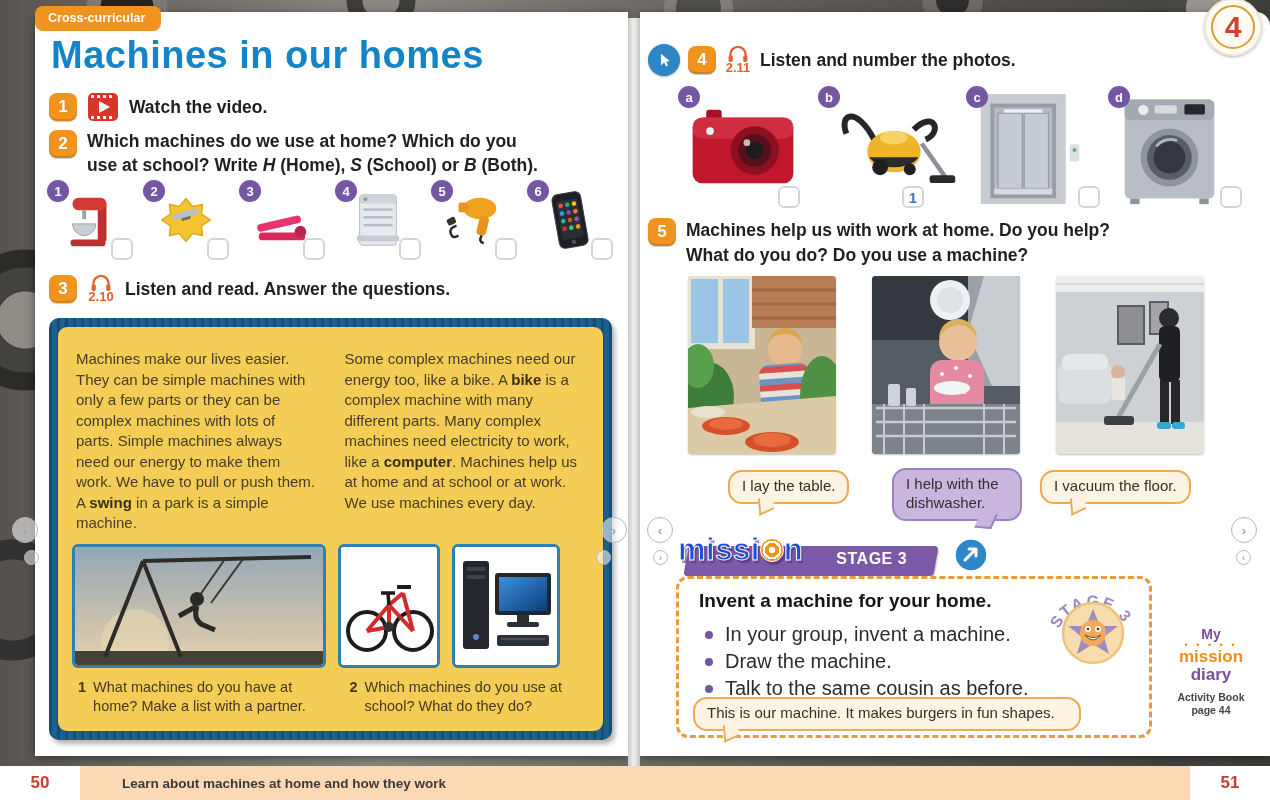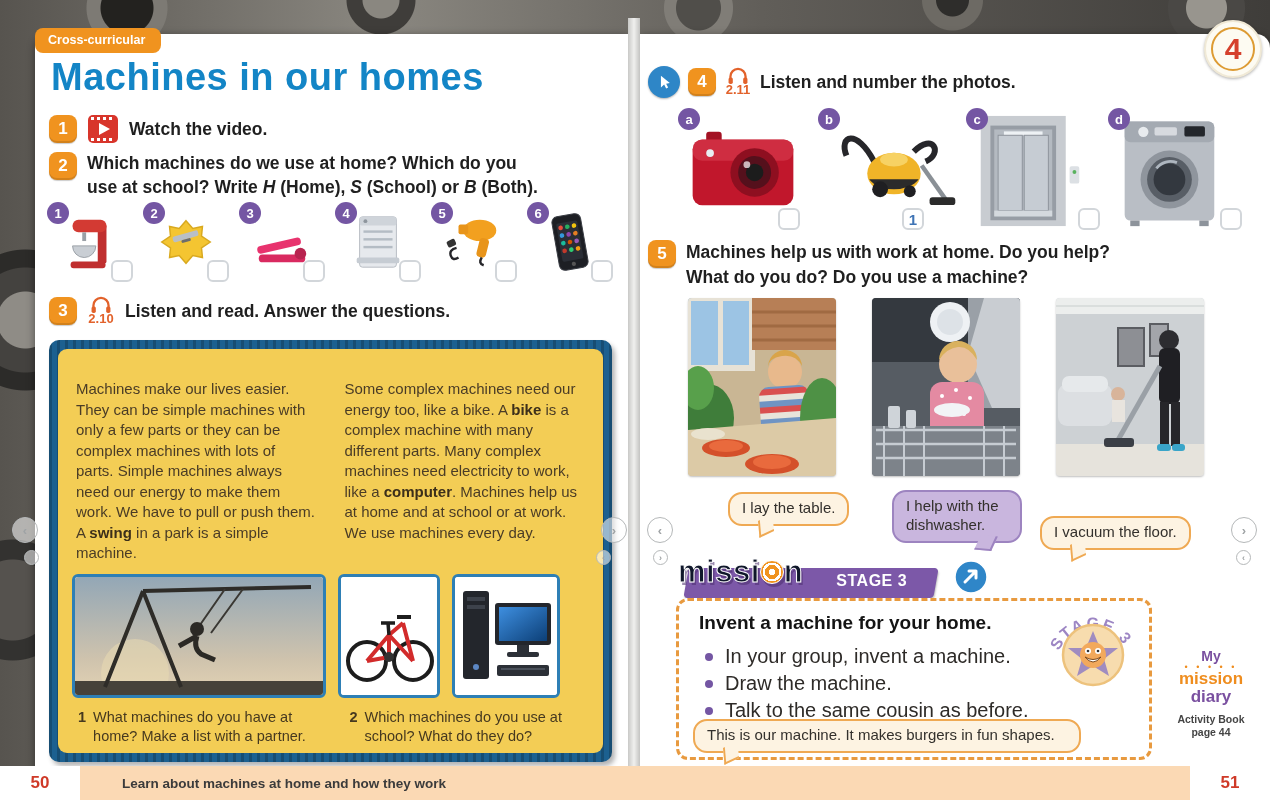--- a/index.html
+++ b/index.html
@@ -10,21 +10,21 @@
     background-image:
       radial-gradient(circle at 2% 40%, #8f8c86 0 28px, #44423f 29px 52px, #2c2b29 53px 70px, transparent 71px),
       radial-gradient(circle at 1% 75%, #55524e 0 40px, #333230 41px 60px, transparent 61px),
       radial-gradient(circle at 10% 1%, #23221f 0 26px, #7d7a74 27px 40px, transparent 41px),
       radial-gradient(circle at 30% 0%, #8a8780 0 18px, #3f3d3a 19px 34px, transparent 35px),
       radial-gradient(circle at 55% 1%, #504e4a 0 22px, #807d77 23px 34px, transparent 35px),
       radial-gradient(circle at 75% 0%, #2e2d2b 0 16px, #6d6a64 17px 30px, transparent 31px),
       radial-gradient(circle at 95% 1%, #98958e 0 20px, #4a4845 21px 38px, transparent 39px),
       linear-gradient(90deg,#57544f,#8a8780 30%,#615e59 60%,#3f3d3a);
   }
-  .page { position:absolute; top:34px; height:744px; background:#fff; box-shadow:0 2px 8px rgba(0,0,0,.45); }
+  .page { position:absolute; top:12px; height:744px; background:#fff; box-shadow:0 2px 8px rgba(0,0,0,.45); }
   #left-page  { left:35px;  width:593px; border-radius:14px 0 0 0; }
   #right-page { left:640px; width:630px; border-radius:0 14px 0 0; }
   #page-gap { position:absolute; left:628px; top:18px; width:12px; height:748px;
     background:linear-gradient(90deg,#c9c9c7,#f0f0ee 50%,#c3c3c1); }
 
   
   .badge-num { display:inline-flex; width:28px; height:28px; background:#f0931f; color:#fff;
     border-radius:8px; align-items:center; justify-content:center; font-weight:bold; font-size:17px;
     box-shadow:inset 0 -2px 0 rgba(0,0,0,.12), 0 1px 1px rgba(0,0,0,.2); flex:none; }
   .pnum { display:inline-flex; width:22px; height:22px; border-radius:50%; background:#7456a3; color:#fff;
@@ -58,21 +58,21 @@
   .m-item { position:relative; width:96px; height:82px; }
   .m-item .pnum { position:absolute; left:4px; top:0; }
   .m-item svg { position:absolute; left:16px; top:10px; }
   .m-item .checkbox { position:absolute; right:6px; bottom:2px; }
 
   #reading { position:absolute; left:14px; top:306px; width:563px; height:422px; border-radius:10px;
     background-color:#1c6090;
     background-image:repeating-linear-gradient(90deg, rgba(0,0,0,.20) 0 3px, transparent 3px 8px);
     box-shadow:3px 4px 5px rgba(0,0,0,.3); }
   #reading .inner { position:absolute; inset:9px; background:#f3cd55; border-radius:9px; }
-  .cols { display:flex; gap:28px; padding:30px 18px 0; }
+  .cols { display:flex; gap:28px; padding:22px 18px 0; }
   .col { width:250px; font-size:15px; line-height:1.37; color:#4a3c26; }
   .col b { color:#3c2f1a; }
   .imgs { display:flex; gap:12px; padding:10px 14px 0; }
   .frame { background:#fff; border:3px solid #2e7fb5; border-radius:6px; overflow:hidden; flex:none; }
   .qs { display:flex; gap:16px; padding:10px 20px 0; font-size:14.5px; color:#46391f; line-height:1.32; }
   .q { display:flex; gap:7px; }
   .qnum { font-weight:bold; }
   #q1 { width:258px; } #q2 { width:236px; }
 
   
@@ -103,21 +103,21 @@
     border-left:2px solid #efa953; border-bottom:2px solid #efa953;
     transform:rotate(-25deg) skewX(-20deg); bottom:-10px; left:28px; }
   .bubble.purple { background:#c9b6de; border-color:#9d84c0; }
   .bubble.purple::after { border-color:#9d84c0; left:auto; right:26px; transform:rotate(-65deg) skewX(20deg); }
 
   #mission-row { position:absolute; left:36px; top:524px; height:44px; width:330px; }
   .stage-banner { position:absolute; left:10px; top:10px; width:250px; height:30px; background:#7c58a8;
     border-radius:4px; transform:skewX(-10deg); box-shadow:1px 2px 2px rgba(0,0,0,.25); }
   .stage-banner span { position:absolute; left:150px; top:4px; color:#fff; font-weight:bold; font-size:16px;
     transform:skewX(10deg); letter-spacing:.5px; }
-  .mission-logo { position:absolute; left:2px; top:-4px; font-size:31px; font-weight:800; color:#0f172a;
+  .mission-logo { position:absolute; left:2px; top:-4px; font-size:31px; font-weight:800; color:#1d4ed8;
     -webkit-text-stroke:1px #fff; text-shadow:2px 3px 0 rgba(74,46,110,.55); letter-spacing:.5px; }
   .logo-o { display:inline-block; width:24px; height:24px; border-radius:50%; vertical-align:-2px;
     background:radial-gradient(circle,#fff 0 3px,#f0931f 3px 7px,#fff 7px 9.5px,#f0931f 9.5px 12px);
     border:1.5px solid #fff; box-shadow:2px 3px 0 rgba(74,46,110,.55); }
   .arrow-circle { position:absolute; left:278px; top:2px; }
 
   #mission-box { position:absolute; left:36px; top:564px; width:476px; height:162px;
     border:3px dashed #e89a3f; border-radius:12px; background:#fff; }
   .mbox-title { position:absolute; left:20px; top:11px; font-size:19px; font-weight:bold; color:#141414; }
   .mbox-bullets { position:absolute; left:24px; top:42px; list-style:none; }
@@ -518,21 +518,21 @@
         </svg>
       </div>
     </div>
 
     <div class="bubble" style="left:88px; top:458px;">
       <span>I lay the table.</span>
     </div>
     <div class="bubble purple" style="left:252px; top:456px; width:130px;">
       <span>I help with the dishwasher.</span>
     </div>
-    <div class="bubble" style="left:400px; top:458px;margin-top:24px;">
+    <div class="bubble" style="left:400px; top:458px;">
       <span>I vacuum the floor.</span>
     </div>
 
     <div id="mission-row">
       <div class="stage-banner">
         <span>STAGE 3</span>
       </div>
       <div class="mission-logo"><span>missi</span><span class="logo-o"></span><span>n</span></div>
       <span class="arrow-circle">
         <svg width="34" height="34" viewBox="0 0 34 34">

